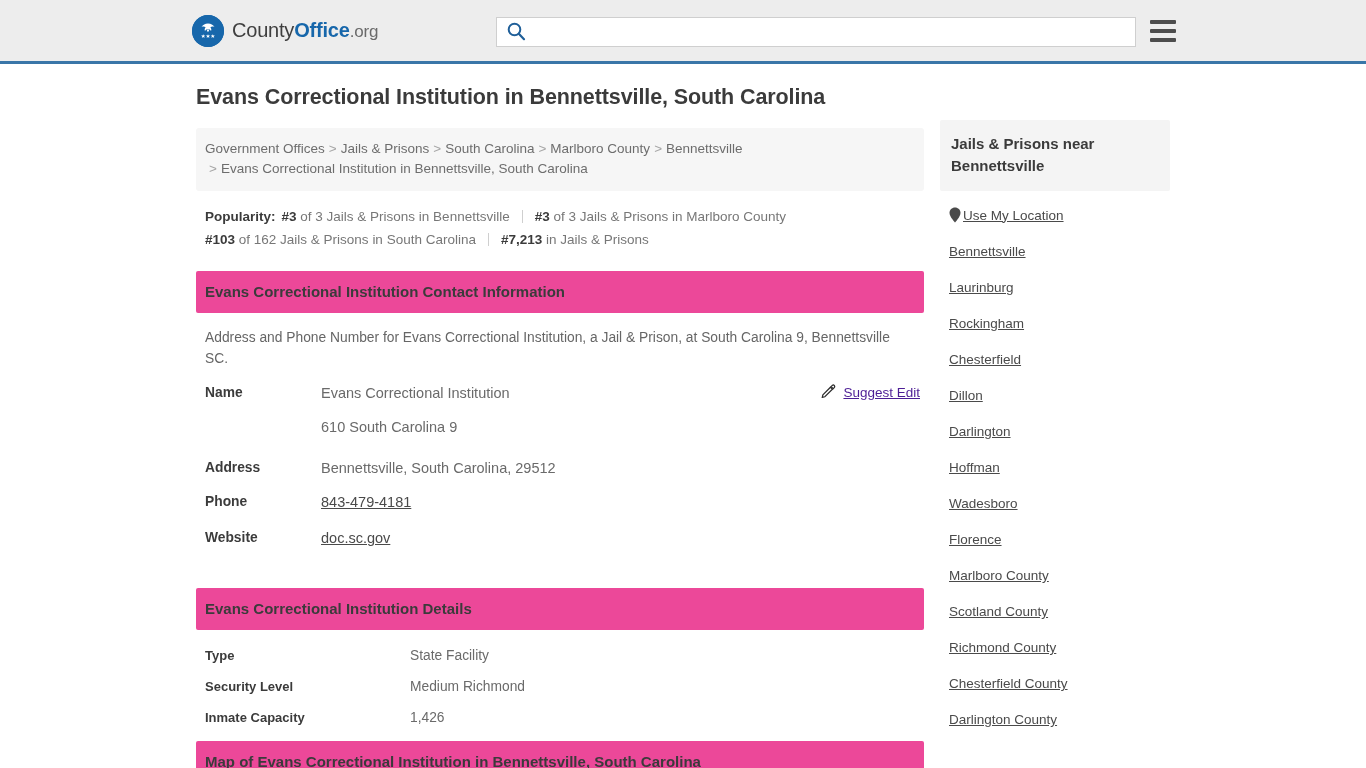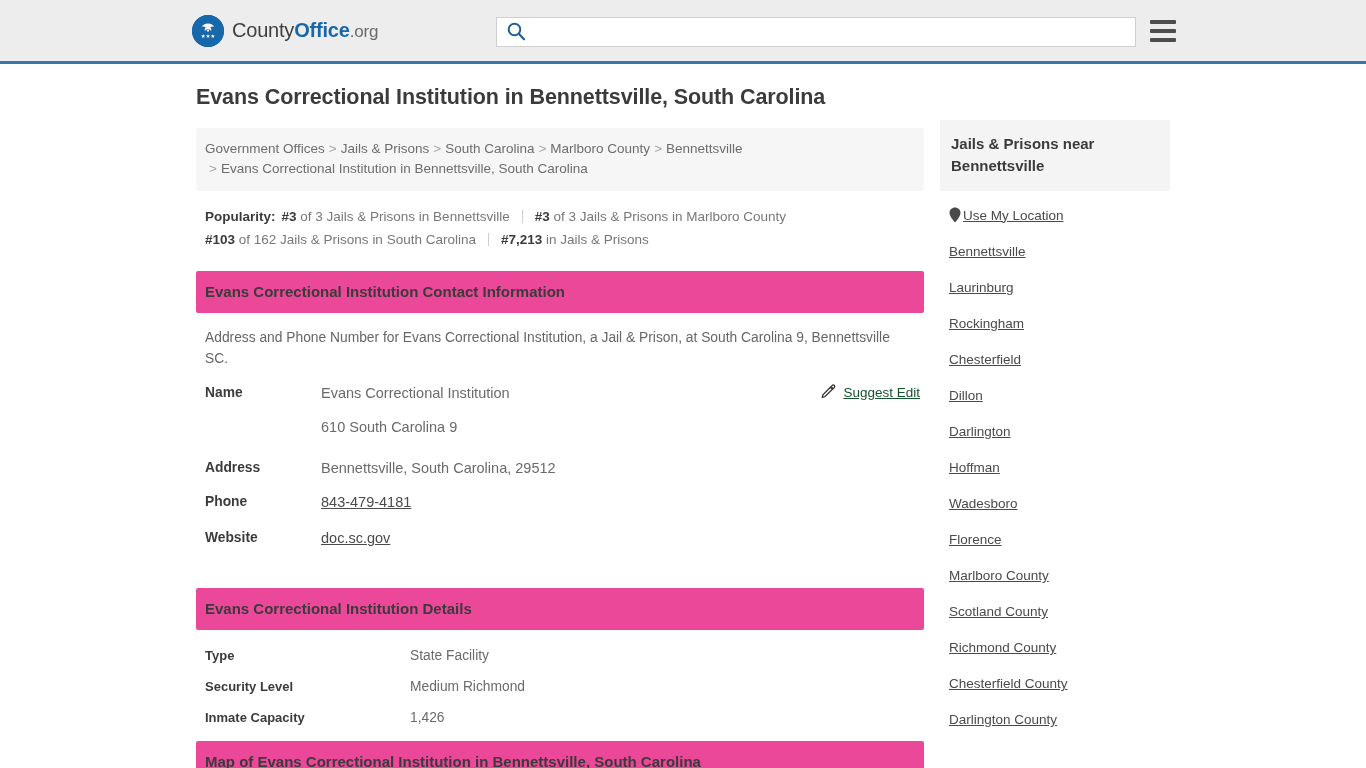--- a/index.html
+++ b/index.html
@@ -195,21 +195,21 @@
     text-decoration: underline;
   }
   .suggest-edit {
     position: absolute;
     right: 4px;
     top: 0px;
     display: flex;
     align-items: center;
     gap: 7px;
     font-size: 13.5px;
-    color: #14532d;
+    color: #4c1d95;
     cursor: pointer;
   }
   .suggest-edit .se-label { text-decoration: underline; }
 
   
   .detail-table {
     margin-top: 18px;
     padding-left: 9px;
   }
   .detail-row {

